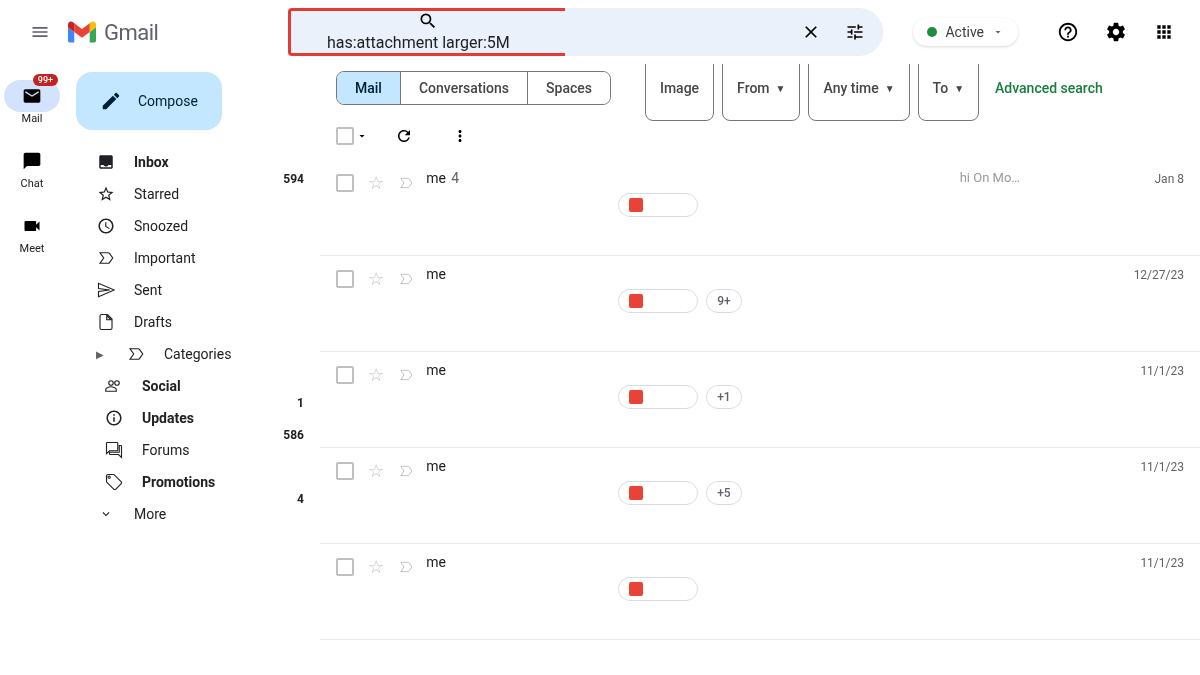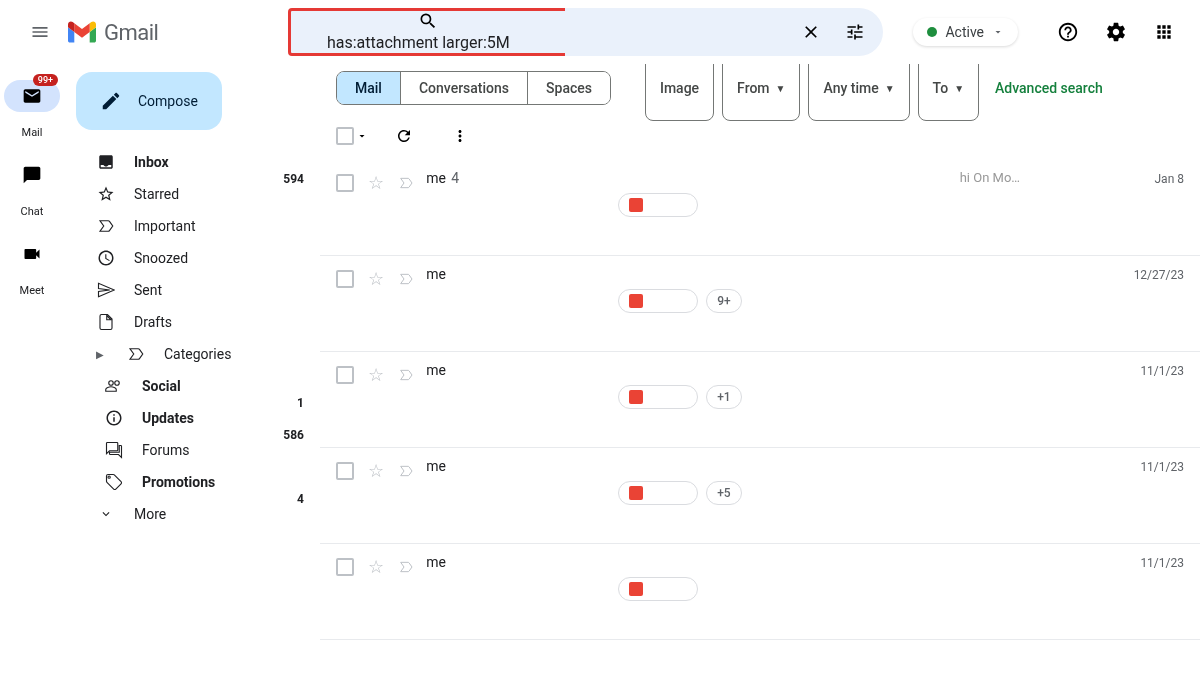--- a/index.html
+++ b/index.html
@@ -18,21 +18,21 @@
     .status-chip { margin-left: 30px; display: flex; align-items: center; background: #fff; border-radius: 20px; padding: 6px 14px; box-shadow: 0 1px 3px rgba(0,0,0,0.15); gap: 8px; }
     .status-dot { width: 10px; height: 10px; background: #1e8e3e; border-radius: 50%; }
     .status-text { font-size: 14px; color: #3c4043; }
     .status-chevron { color: #5f6368; }
     
     .header-right { margin-left: auto; display: flex; align-items: center; gap: 8px; }
     
     .main { flex: 1; display: flex; overflow: hidden; }
     
     .rail { width: 64px; border-right: none; display: flex; flex-direction: column; align-items: center; padding-top: 16px; gap: 20px; }
-    .rail-item { display: flex; flex-direction: column; align-items: center; gap: 14px; cursor: pointer; }
+    .rail-item { display: flex; flex-direction: column; align-items: center; gap: 0; cursor: pointer; }
     .rail-icon-wrap { width: 56px; height: 32px; display: flex; align-items: center; justify-content: center; border-radius: 16px; position: relative; }
     .rail-icon-wrap.active { background: #d3e3fd; }
     .rail-label { font-size: 11px; color: #202124; }
     .rail-badge { position: absolute; top: -6px; right: 2px; background: #c5221f; color: #fff; font-size: 9px; padding: 1px 5px; border-radius: 8px; font-weight: 500; }
     
     .sidebar { width: 256px; padding: 8px 0 0 12px; }
     .compose-btn { display: flex; align-items: center; gap: 16px; background: #c2e7ff; border: none; border-radius: 16px; padding: 18px 24px; font-size: 14px; color: #001d35; cursor: pointer; margin-bottom: 16px; box-shadow: none; }
     
     .folder-list { list-style: none; }
     .folder-item { display: flex; align-items: center; height: 32px; padding: 0 16px 0 20px; border-radius: 0 16px 16px 0; cursor: pointer; font-size: 14px; color: #202124; gap: 18px; }
@@ -200,32 +200,32 @@
           <span class="folder-icon">
             <svg width="18" height="18" viewBox="0 0 24 24">
               <path d="M22 9.24l-7.19-.62L12 2 9.19 8.63 2 9.24l5.46 4.73L5.82 21 12 17.27 18.18 21l-1.63-7.03L22 9.24zM12 15.4l-3.76 2.27 1-4.28-3.32-2.88 4.38-.38L12 6.1l1.71 4.04 4.38.38-3.32 2.88 1 4.28L12 15.4z"></path>
             </svg>
           </span>
           <span>Starred</span>
         </li>
         <li class="folder-item">
           <span class="folder-icon">
             <svg width="18" height="18" viewBox="0 0 24 24">
+              <path d="M11.99 2C6.47 2 2 6.48 2 12s4.47 10 9.99 10C17.52 22 22 17.52 22 12S17.52 2 11.99 2zM12 20c-4.42 0-8-3.58-8-8s3.58-8 8-8 8 3.58 8 8-3.58 8-8 8zm.5-13H11v6l5.25 3.15.75-1.23-4.5-2.67z"></path>
+            </svg>
+          </span>
+          <span>Snoozed</span>
+        </li>
+        <li class="folder-item">
+          <span class="folder-icon">
+            <svg width="18" height="18" viewBox="0 0 24 24">
               <path d="M4 18.99h11c.67 0 1.27-.32 1.63-.83L21 12l-4.37-6.16C16.27 5.33 15.67 5 15 5H4l5 7-5 6.99z" fill="none" stroke="#202124" stroke-width="1.5"></path>
             </svg>
           </span>
           <span>Important</span>
-        </li>
-        <li class="folder-item">
-          <span class="folder-icon">
-            <svg width="18" height="18" viewBox="0 0 24 24">
-              <path d="M11.99 2C6.47 2 2 6.48 2 12s4.47 10 9.99 10C17.52 22 22 17.52 22 12S17.52 2 11.99 2zM12 20c-4.42 0-8-3.58-8-8s3.58-8 8-8 8 3.58 8 8-3.58 8-8 8zm.5-13H11v6l5.25 3.15.75-1.23-4.5-2.67z"></path>
-            </svg>
-          </span>
-          <span>Snoozed</span>
         </li>
         <li class="folder-item">
           <span class="folder-icon">
             <svg width="18" height="18" viewBox="0 0 24 24">
               <path d="M2.01 21L23 12 2.01 3 2 10l15 2-15 2z" fill="none" stroke="#202124" stroke-width="1.5"></path>
             </svg>
           </span>
           <span>Sent</span>
         </li>
         <li class="folder-item">

